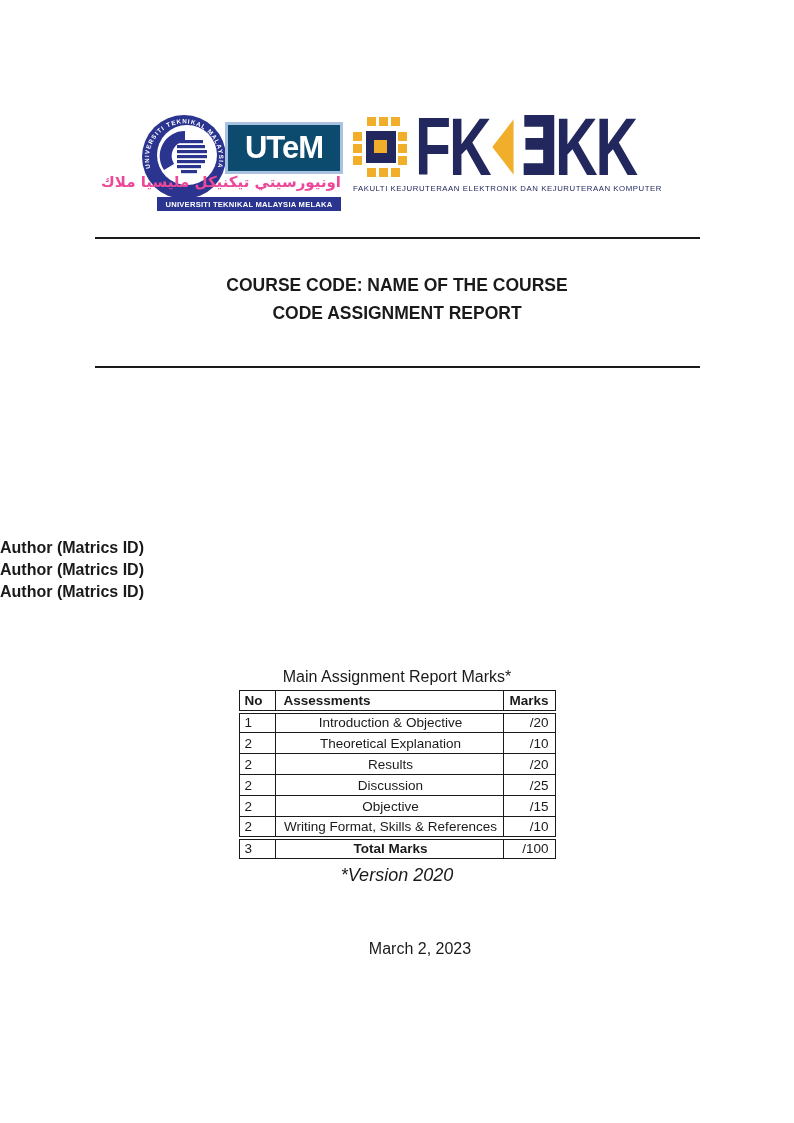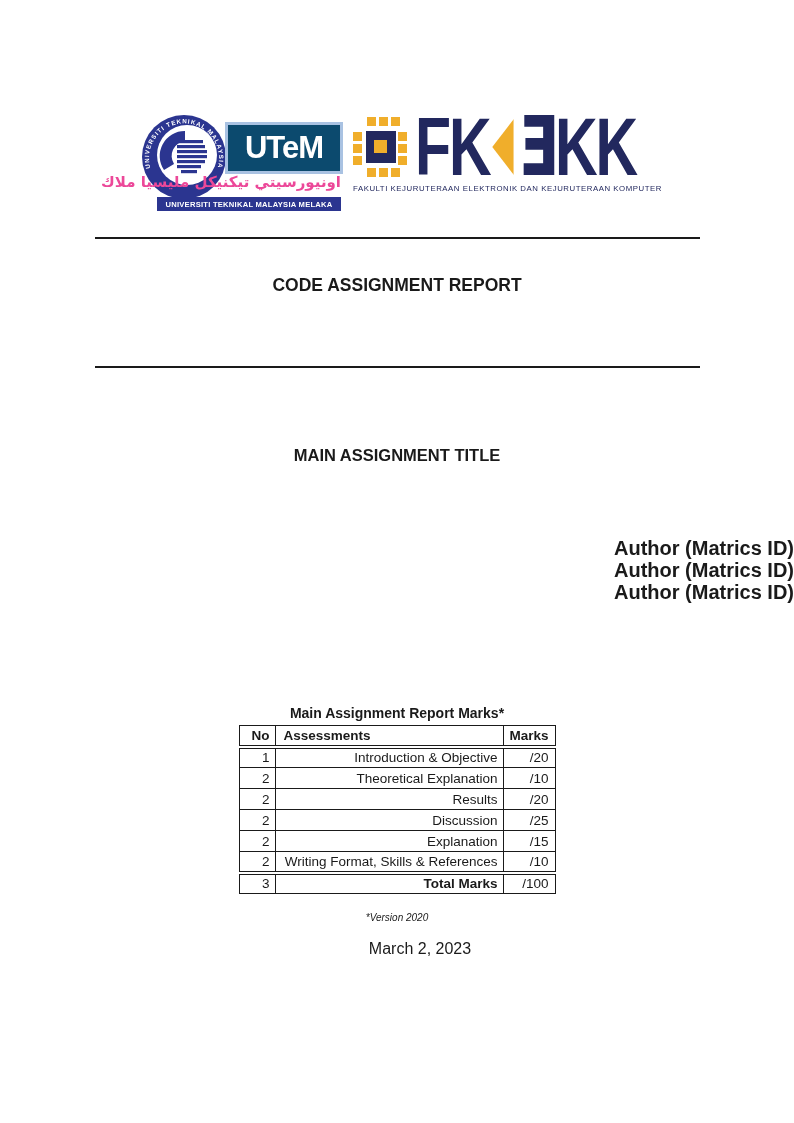--- a/index.html
+++ b/index.html
@@ -85,45 +85,45 @@
   .header-block {
     position: absolute; top: 271px; left: 0; width: 100%;
     text-align: center; font-weight: bold; font-size: 17.5px; line-height: 28px;
   }
   .main-title {
     position: absolute; top: 446px; left: 0; width: 100%;
     text-align: center; font-weight: bold; font-size: 16.5px;
   }
   .authors {
     position: absolute; top: 537px; left: 0; width: 100%;
-    text-align: right; font-weight: bold; font-size: 20px; line-height: 22px;
+    text-align: left; font-weight: bold; font-size: 16px; line-height: 22px;
   }
 
   
   .table-wrap {
     position: absolute; top: 668px; left: 0; width: 100%;
     display: flex; flex-direction: column; align-items: center;
   }
-  .table-caption { font-weight: bold; font-size: 14px; margin-bottom: 4px; margin-top: 37px; }
+  .table-caption { font-weight: normal; font-size: 16px; margin-bottom: 4px; }
   table.marks {
     border-collapse: collapse; border: 1.5px solid #1a1a1a;
     font-size: 13.5px; color: #1a1a1a;
   }
   table.marks th, table.marks td {
     border: 1px solid #1a1a1a; height: 21px; padding: 0 5px;
     font-size: 13.5px; white-space: nowrap;
   }
   table.marks th { border-bottom: 4px double #1a1a1a; }
-  table.marks .no   { width: 36px;  text-align: right; }
-  table.marks .assessment { width: 228px; text-align: right; padding-left: 8px; }
+  table.marks .no   { width: 36px;  text-align: left; }
+  table.marks .assessment { width: 228px; text-align: center; padding-left: 8px; }
   table.marks .marks { width: 52px; text-align: right; padding-right: 6px; }
   table.marks th.assessment { text-align: left; }
   table.marks tr.total-row td { border-top: 4px double #1a1a1a; }
   table.marks tr.total-row td.assessment { font-weight: bold; }
-  .table-footnote { font-style: italic; font-size: 10px; margin-top: 18px; text-align: right; }
+  .table-footnote { font-style: italic; font-size: 18px; margin-top: 6px; text-align: right; }
 
   
   .date-line {
     position: absolute; top: 940px; left: 0; width: 100%;
     text-align: center; font-size: 16px; padding-left: 46px;
   }
 </style>
 </head>
 <body>
 
@@ -187,24 +187,24 @@
         </div>
       </div>
       <div class="fkekk-caption">FAKULTI KEJURUTERAAN ELEKTRONIK DAN KEJURUTERAAN KOMPUTER</div>
     </div>
   </div>
 
   <div class="rule rule-1"></div>
   <div class="rule rule-2"></div>
 
   <div class="header-block">
+    <div>COURSE CODE: NAME OF THE COURSE</div>
     <div>CODE ASSIGNMENT REPORT</div>
   </div>
 
-  <div class="main-title">MAIN ASSIGNMENT TITLE</div>
 
   <div class="authors">
       <div>Author (Matrics ID)</div>
       <div>Author (Matrics ID)</div>
       <div>Author (Matrics ID)</div>
     </div>
 
   <div class="table-wrap">
     <div class="table-caption">Main Assignment Report Marks*</div>
     <table class="marks">
@@ -231,21 +231,21 @@
             <td class="assessment">Results</td>
             <td class="marks">/20</td>
           </tr>
           <tr>
             <td class="no">2</td>
             <td class="assessment">Discussion</td>
             <td class="marks">/25</td>
           </tr>
           <tr>
             <td class="no">2</td>
-            <td class="assessment">Explanation</td>
+            <td class="assessment">Objective</td>
             <td class="marks">/15</td>
           </tr>
           <tr>
             <td class="no">2</td>
             <td class="assessment">Writing Format, Skills &amp; References</td>
             <td class="marks">/10</td>
           </tr>
           <tr class="total-row">
             <td class="no">3</td>
             <td class="assessment">Total Marks</td>

